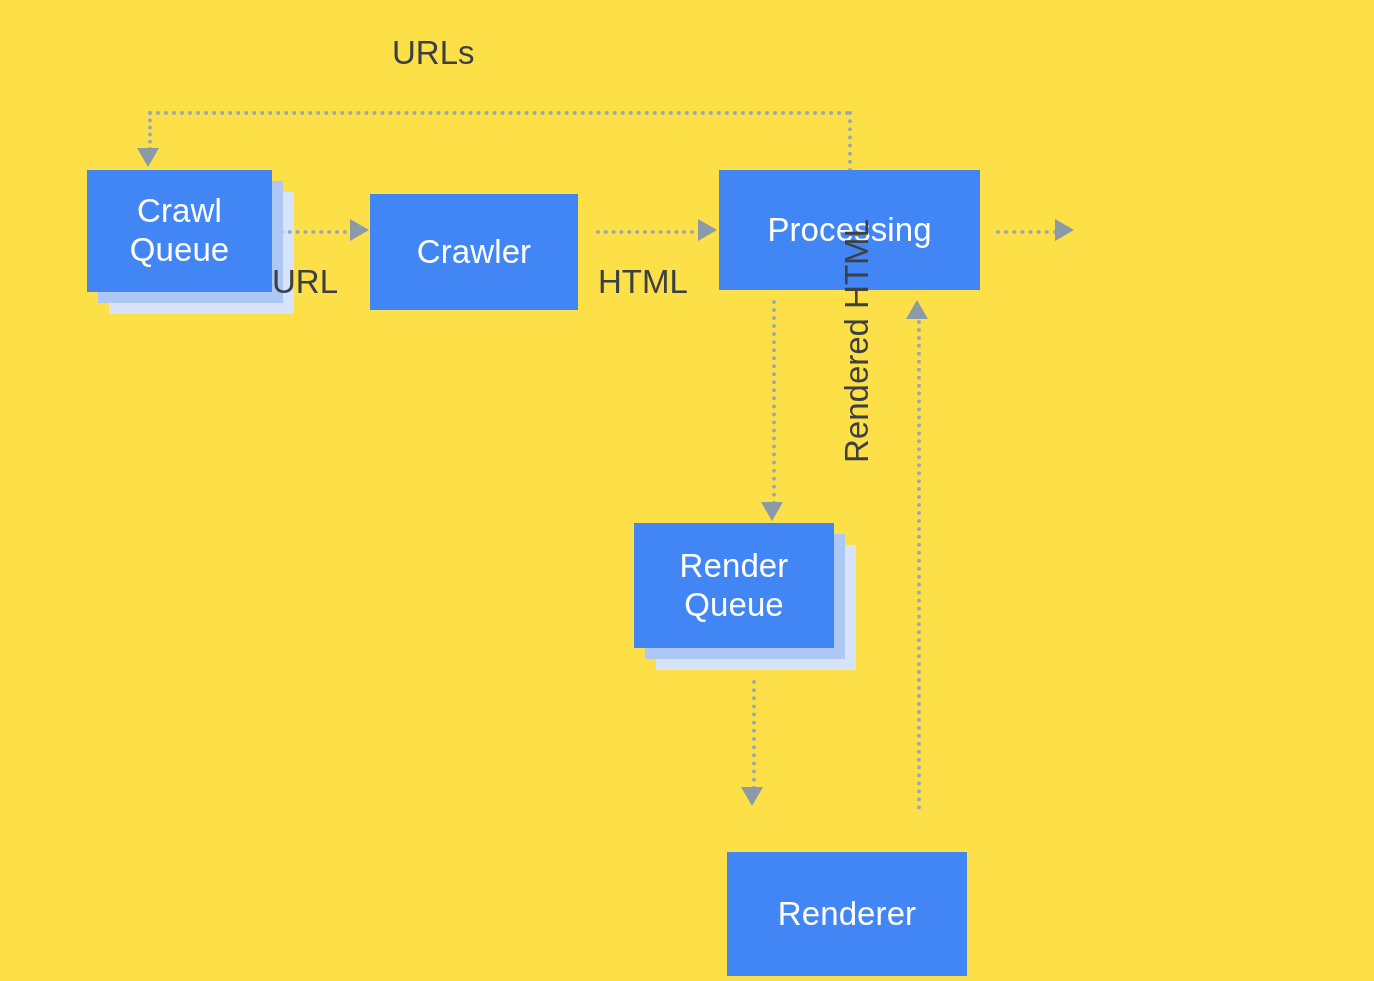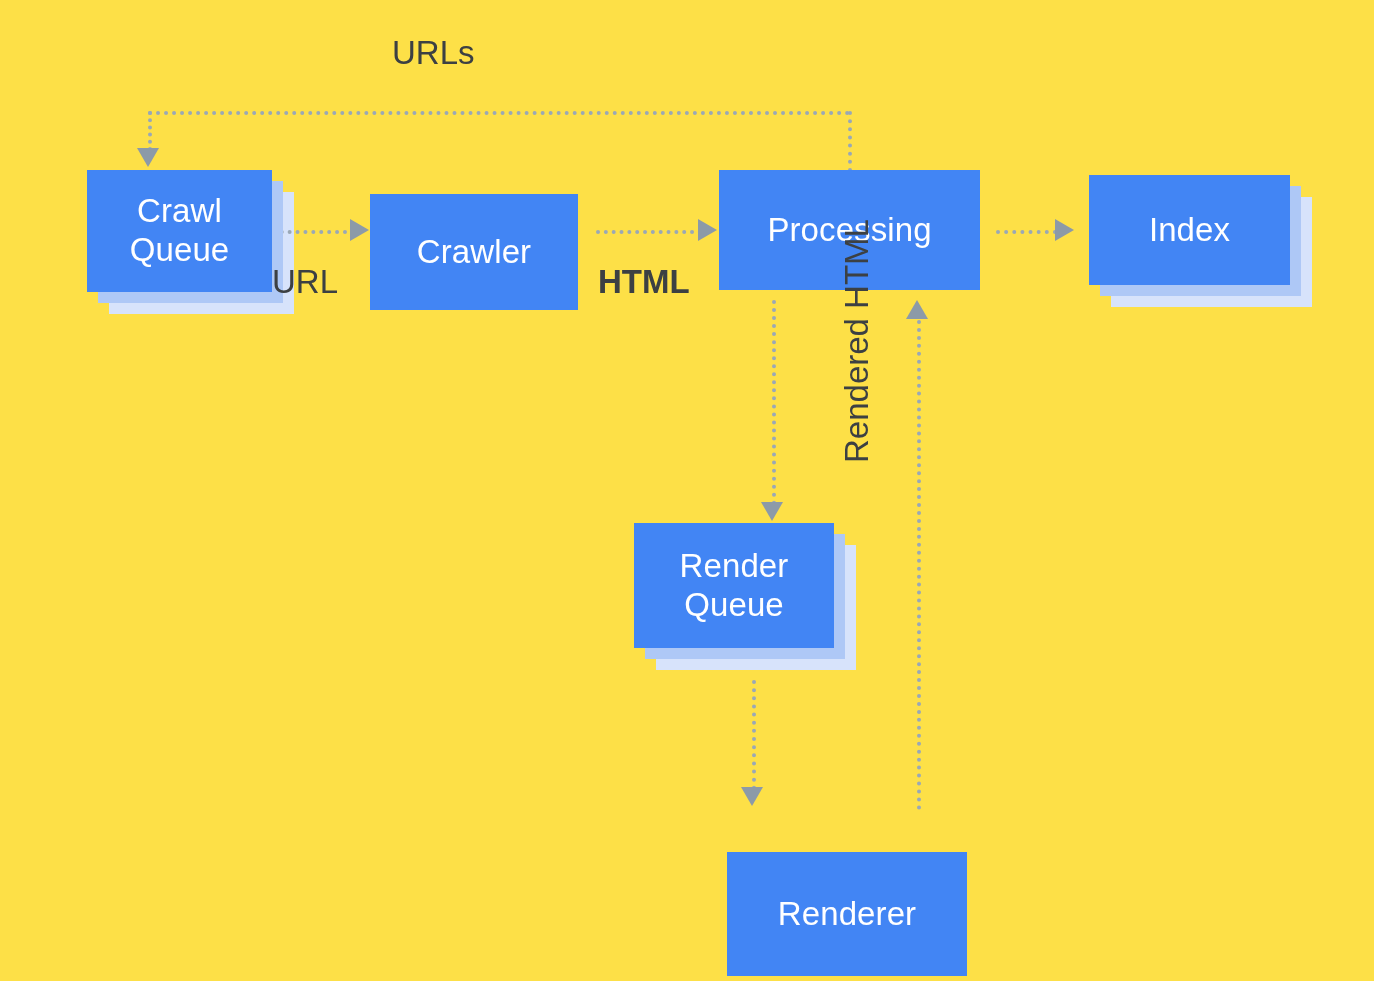--- a/index.html
+++ b/index.html
@@ -139,38 +139,31 @@
   <div class="edge-label" style="left:272px; top:265px;">URL</div>
 
   <div class="node" style="left:370px; top:172px; width:208px; height:116px;margin-top:22px;">
     <div class="face">
       <span class="lbl">Crawler</span>
     </div>
   </div>
 
   <div class="hline" style="left:596px; top:230px; width:106px;"></div>
   <div class="arrow right" style="left:698px; top:219px;"></div>
-  <div class="edge-label" style="left:598px; top:265px;font-weight:bold;">HTML</div>
+  <div class="edge-label" style="left:598px; top:265px;">HTML</div>
 
   <div class="node" style="left:719px; top:170px; width:261px; height:120px;text-decoration:underline;">
     <div class="face">
       <span class="lbl">Processing</span>
     </div>
   </div>
 
   <div class="hline" style="left:996px; top:230px; width:61px;"></div>
   <div class="arrow right" style="left:1055px; top:219px;"></div>
 
-  <div class="node stacked" style="left:1089px; top:175px; width:201px; height:110px;">
-    <div class="layer2"></div>
-    <div class="layer1"></div>
-    <div class="face">
-      <span class="lbl">Index</span>
-    </div>
-  </div>
 
   <div class="vline" style="left:772px; top:300px; height:205px;"></div>
   <div class="arrow down" style="left:761px; top:502px;"></div>
 
   <div class="node stacked" style="left:634px; top:523px; width:200px; height:125px;">
     <div class="layer2"></div>
     <div class="layer1"></div>
     <div class="face">
       <span class="lbl">Render
 Queue</span>

